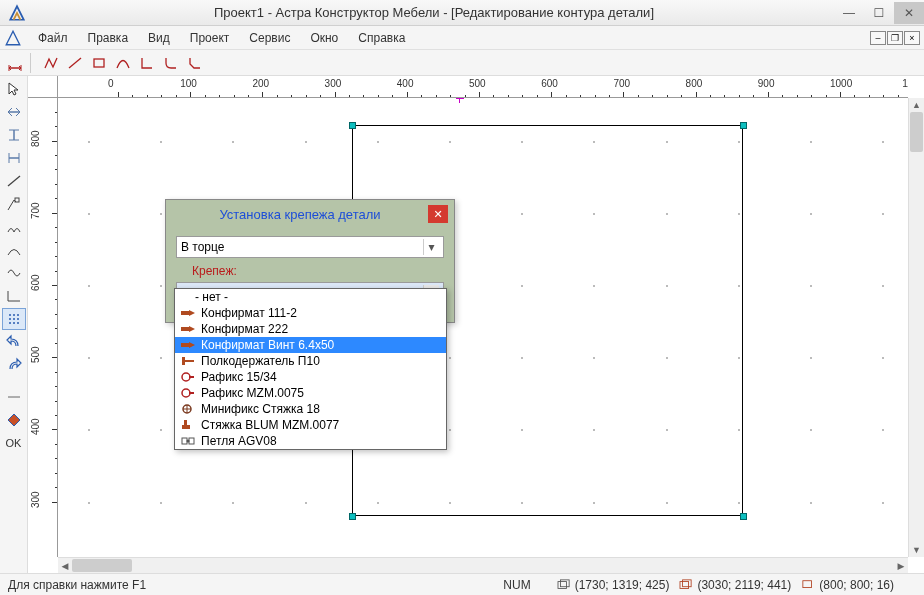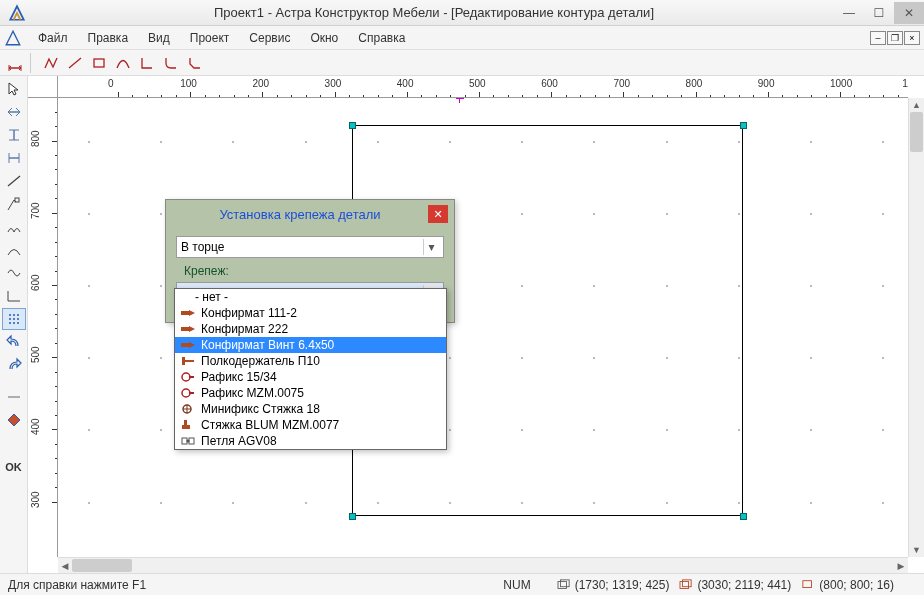--- a/index.html
+++ b/index.html
@@ -23,21 +23,21 @@
 
 .toolbar { height:26px; background:#f5f5f5; border-bottom:1px solid #ddd; display:flex; align-items:center; padding:0 4px; gap:2px; }
 .tool-sep { width:6px; height:20px; border-left:1px solid #ccc; margin:0 2px; }
 .tool-btn { width:22px; height:22px; display:flex; align-items:center; justify-content:center; border:1px solid transparent; }
 .tool-btn svg { width:16px; height:16px; }
 
 
 .main { position:absolute; top:76px; left:0; right:0; bottom:22px; display:flex; }
 .left-tools { width:28px; background:#f5f5f5; border-right:1px solid #ddd; display:flex; flex-direction:column; align-items:center; padding-top:2px; gap:1px; }
 .left-tools .tool-btn { width:24px; height:22px; }
-.left-tools .ok-btn { font-size:11px; font-weight:bold; color:#333;margin-top:24px; }
+.left-tools .ok-btn { font-size:11px; font-weight:normal; color:#333; }
 .left-tools .sel-grid { border:1px solid #7aa3d8; background:#dbe8f8; }
 
 .canvas-area { flex:1; position:relative; background:#fff; }
 
 
 .ruler-h { position:absolute; top:0; left:30px; right:16px; height:22px; background:#fff; border-bottom:1px solid #999; overflow:hidden; }
 .ruler-h .tick { position:absolute; top:0; height:22px; }
 .ruler-h .tick .num { position:absolute; top:2px; left:-10px; width:30px; text-align:left; font-size:10px; color:#333; }
 .ruler-h .tick .mark { position:absolute; bottom:0; left:0; width:1px; height:6px; background:#333; }
 .ruler-v { position:absolute; top:22px; left:0; width:30px; bottom:16px; background:#fff; border-right:1px solid #999; overflow:hidden; }
@@ -64,21 +64,21 @@
 
 .dialog { position:absolute; top:199px; left:165px; width:290px; background:#b5c4a8; border:1px solid #888; box-shadow:2px 2px 6px rgba(0,0,0,0.2); }
 .dialog-title { height:28px; display:flex; align-items:center; padding:0 6px; }
 .dialog-title .t { flex:1; text-align:center; color:#1d4ed8; font-size:13px; }
 .dialog-title .close { width:20px; height:18px; background:#d43a2f; color:#fff; display:flex; align-items:center; justify-content:center; font-size:11px; }
 .dialog-body { background:#b5c4a8; padding:8px 10px 18px; }
 .combo { height:22px; background:#fff; border:1px solid #9a9a9a; display:flex; align-items:center; padding:0 4px; position:relative; }
 .combo .val { flex:1; font-size:12px; }
 .combo .arrow { width:16px; height:16px; display:flex; align-items:center; justify-content:center; border-left:1px solid #ccc; color:#555; }
 .combo.open .arrow { background:#e8e8e8; }
-.label { margin:6px 8px 4px; color:#14532d; }
+.label { margin:6px 16px 4px; color:#b91c1c; }
 
 
 .dropdown { position:absolute; top:288px; left:174px; width:273px; background:#fff; border:1px solid #666; box-shadow:2px 2px 6px rgba(0,0,0,0.25); }
 .dropdown .opt { height:16px; display:flex; align-items:center; padding:0 6px; gap:6px; font-size:12px; }
 .dropdown .opt.sel { background:#2d89ff; color:#fff; }
 .dropdown .opt .ico { width:14px; height:12px; display:flex; align-items:center; justify-content:center; }
 .dropdown .opt .ico svg { width:14px; height:12px; }
 .dropdown .opt.indent { padding-left:20px; }
 
 

